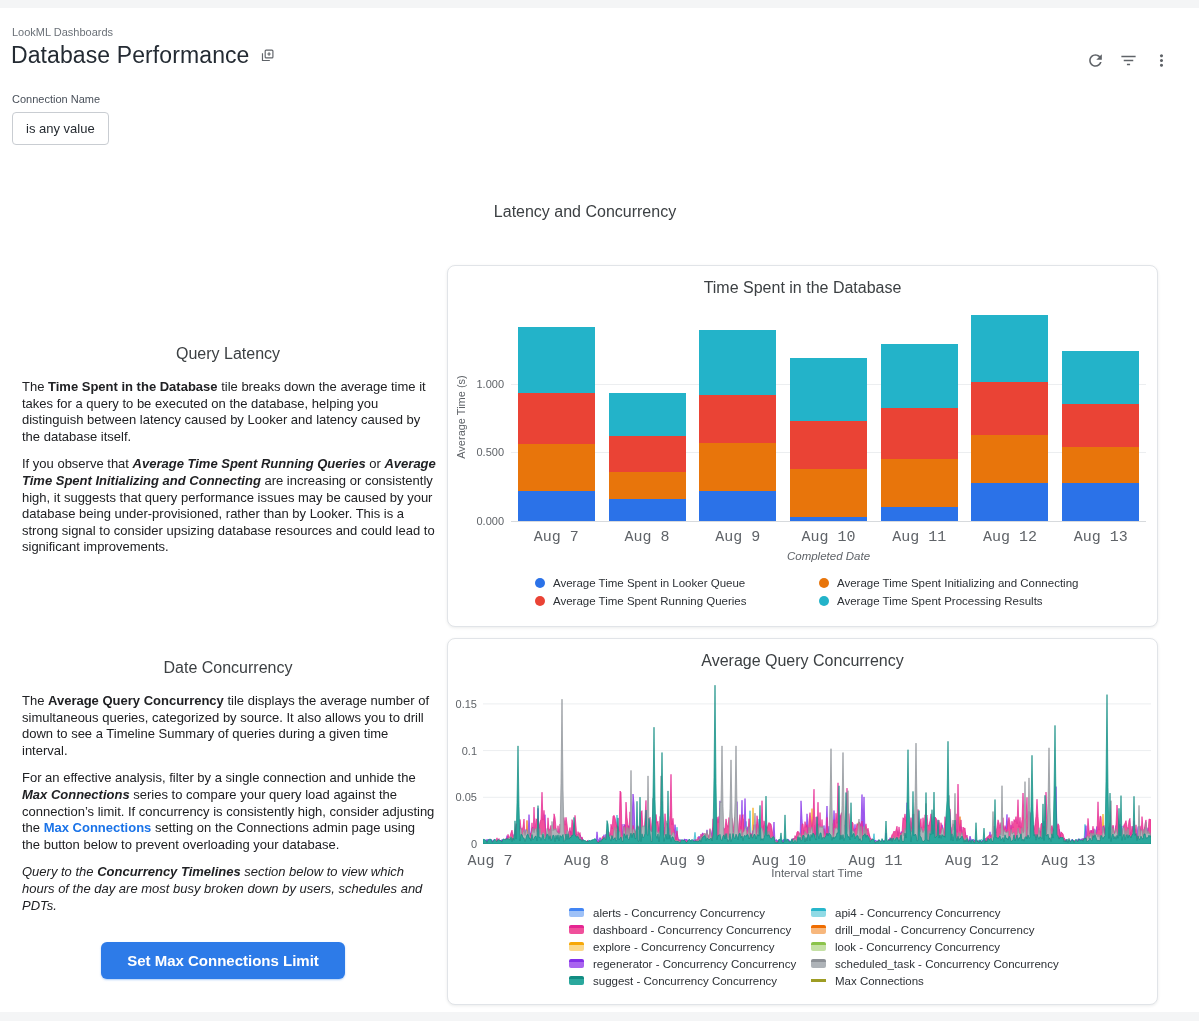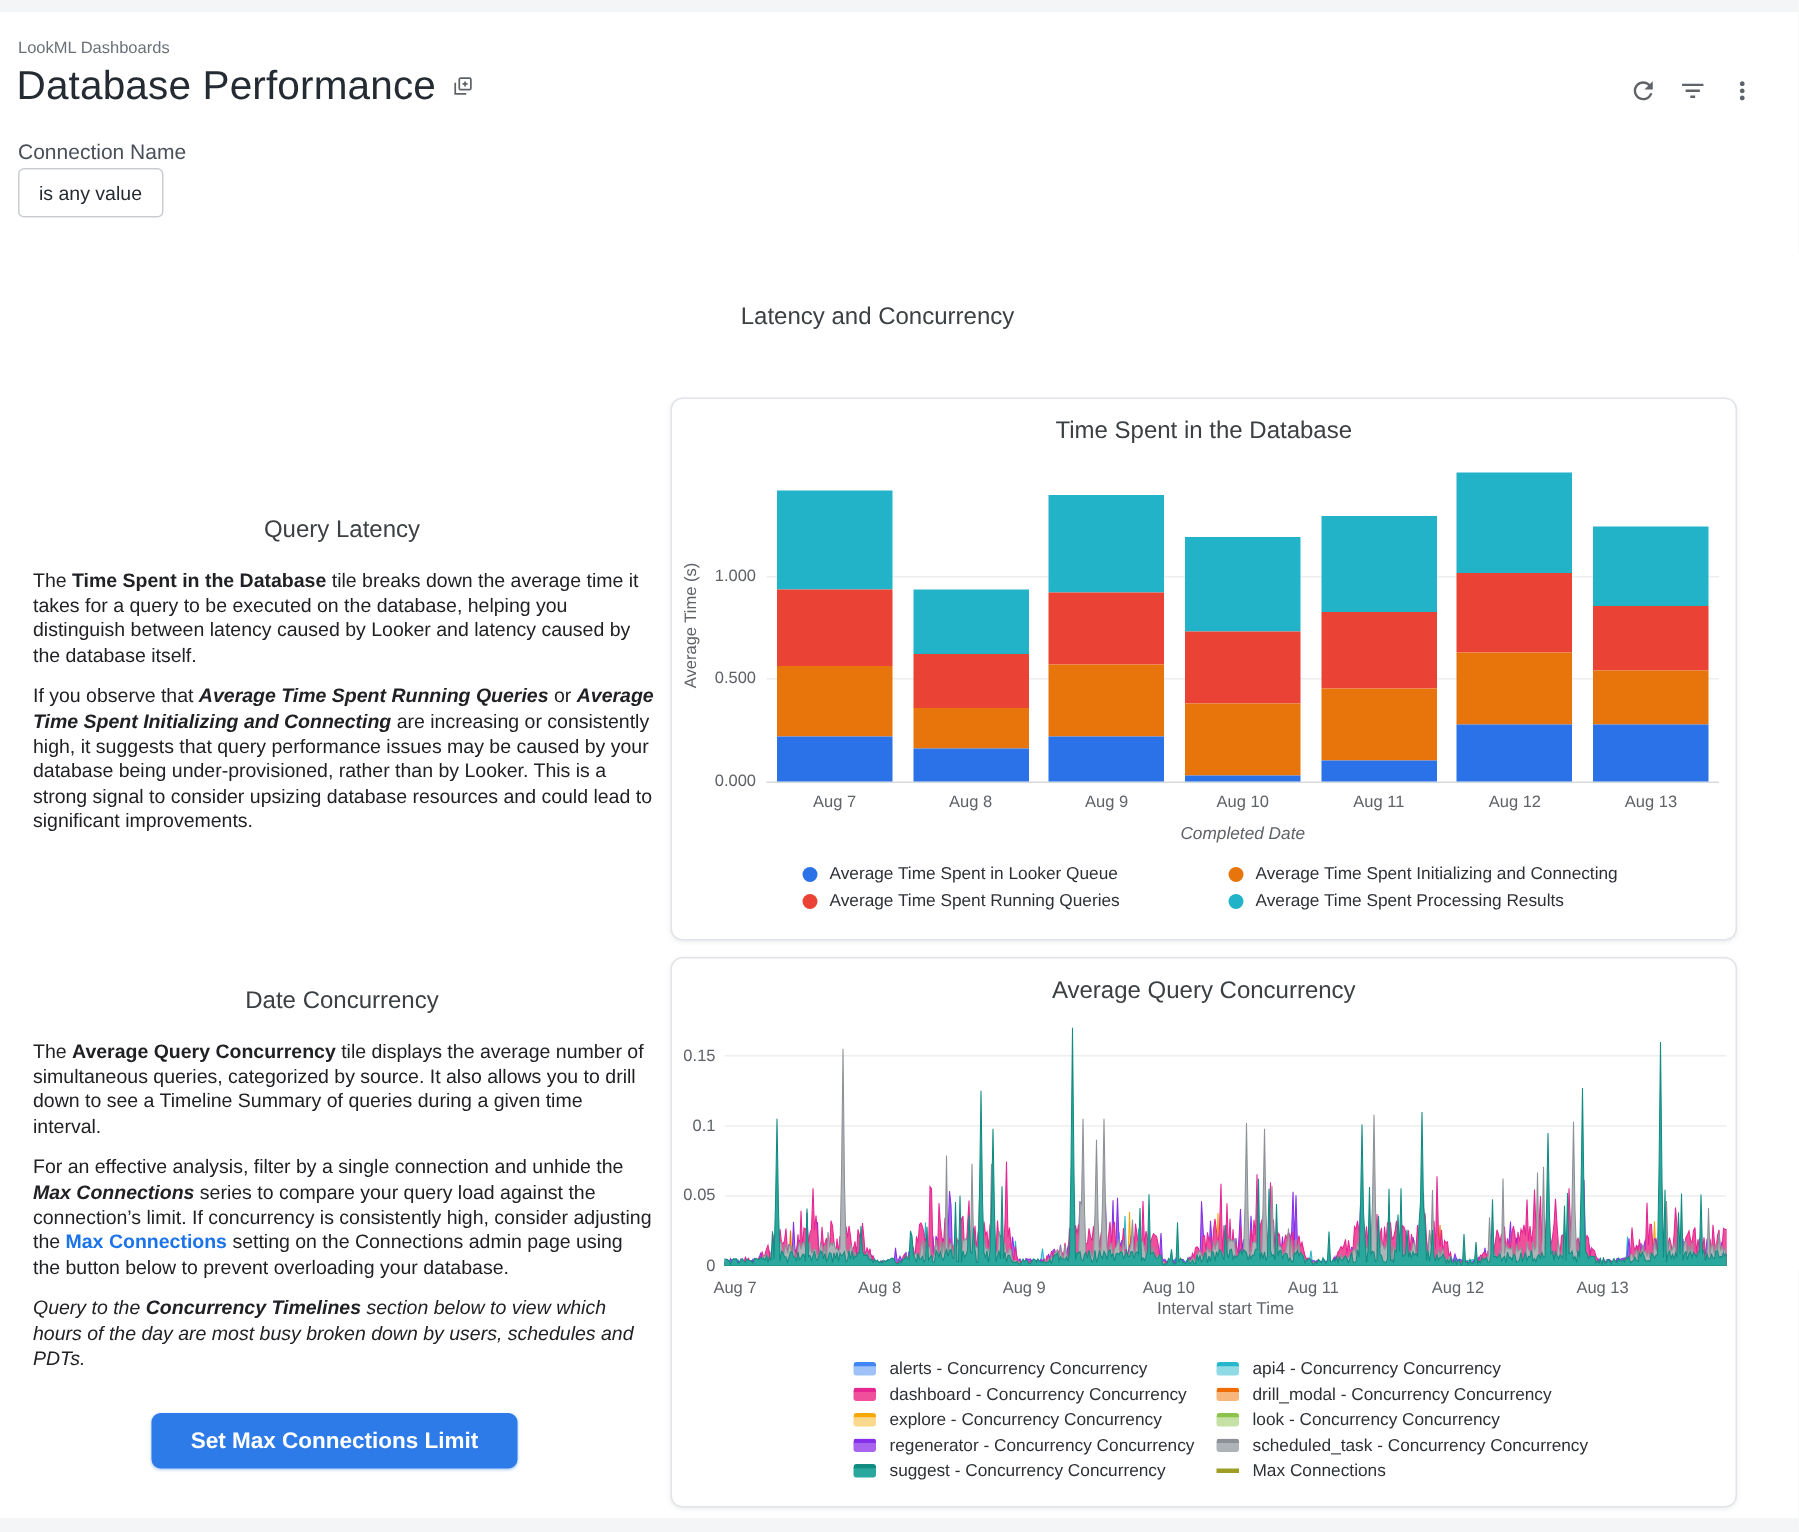--- a/index.html
+++ b/index.html
@@ -4,28 +4,28 @@
 <style>
   * { box-sizing: border-box; margin: 0; padding: 0; }
   html,body { width:1199px; }
   body { font-family: "Liberation Sans", sans-serif; background:#f4f5f6; }
   .page { position:relative; width:1199px; height:1021px; background:#f4f5f6; overflow:hidden; }
   .sheet { position:absolute; left:0; top:8px; width:1199px; height:1004px; background:#ffffff; }
 
   
   .breadcrumb { position:absolute; left:12px; top:18px; font-size:11px; color:#6b7178; cursor:pointer; }
   .title-row { position:absolute; left:11px; top:34px; display:flex; align-items:center; gap:9px; }
-  .page-title { font-size:27px; color:#242b33; font-weight:400; letter-spacing:.1px; }
+  .page-title { font-size:23px; color:#242b33; font-weight:400; letter-spacing:.1px; }
   .dup-icon { width:17px; height:17px; color:#5f6368; cursor:pointer; }
   .header-actions { position:absolute; left:1086px; top:43px; display:flex; gap:14px; }
   .icon-btn { width:19px; height:19px; color:#5f6368; cursor:pointer; }
   .icon-btn svg { width:19px; height:19px; display:block; }
 
   
-  .filter-label { position:absolute; left:12px; top:85px; font-size:14px; color:#49505a; }
+  .filter-label { position:absolute; left:12px; top:85px; font-size:11px; color:#49505a; }
   .filter-chip { position:absolute; left:12px; top:104px; height:33px; padding:8px 13px;
     border:1px solid #c9cdd2; border-radius:4px; background:#fff; font-size:13px; color:#262b31; cursor:pointer; }
 
   
   .section-title { position:absolute; left:12px; top:195px; width:1146px; text-align:center;
     font-size:16px; color:#3c4043; }
   .text-tile-title { position:absolute; width:412px; text-align:center; font-size:16px; color:#3c4043; }
   .text-body { position:absolute; left:22px; width:414px; font-size:13px; line-height:16.6px; color:#202124; }
   .text-body p { margin-bottom:11px; }
   .seg-b { font-weight:700; }
@@ -47,21 +47,21 @@
   
   .plot1 { position:absolute; }
   .gridline { position:absolute; left:0; width:100%; height:1px; background:#eceef0; }
   .gridline.zero { background:#d7dadd; }
   .ylabel-rot { position:absolute; font-size:11px; color:#5f6368; transform:rotate(-90deg); transform-origin:center; white-space:nowrap; }
   .ytick { position:absolute; font-size:11px; color:#5f6368; text-align:right; width:50px; }
   .bars { position:absolute; display:flex; align-items:flex-end; }
   .bar-slot { display:flex; align-items:flex-end; justify-content:center; height:100%; }
   .bar { width:77px; display:flex; flex-direction:column-reverse; }
   .bar-seg { width:100%; cursor:pointer; }
-  .xtick { position:absolute; font-size:11px; color:#5f6368; text-align:center; }
+  .xtick { position:absolute; font-size:15px; color:#5f6368; text-align:center;font-family:Liberation Mono, monospace; }
   .axis-label { position:absolute; font-size:11.5px; color:#5f6368; text-align:center; }
 
   
   .legend-col { position:absolute; display:flex; flex-direction:column; }
   .legend-item { display:flex; align-items:center; height:18px; cursor:pointer; }
   .legend-item.small { height:17px; }
   .legend-dot { width:10px; height:10px; border-radius:50%; margin-right:8px; flex:none; }
   .legend-swatch { width:15px; height:9px; border-radius:2px; margin-right:9px; flex:none; }
   .legend-line { width:15px; height:3px; margin-right:9px; flex:none; }
   .legend-label { font-size:11.5px; color:#2d3136; white-space:nowrap; }

